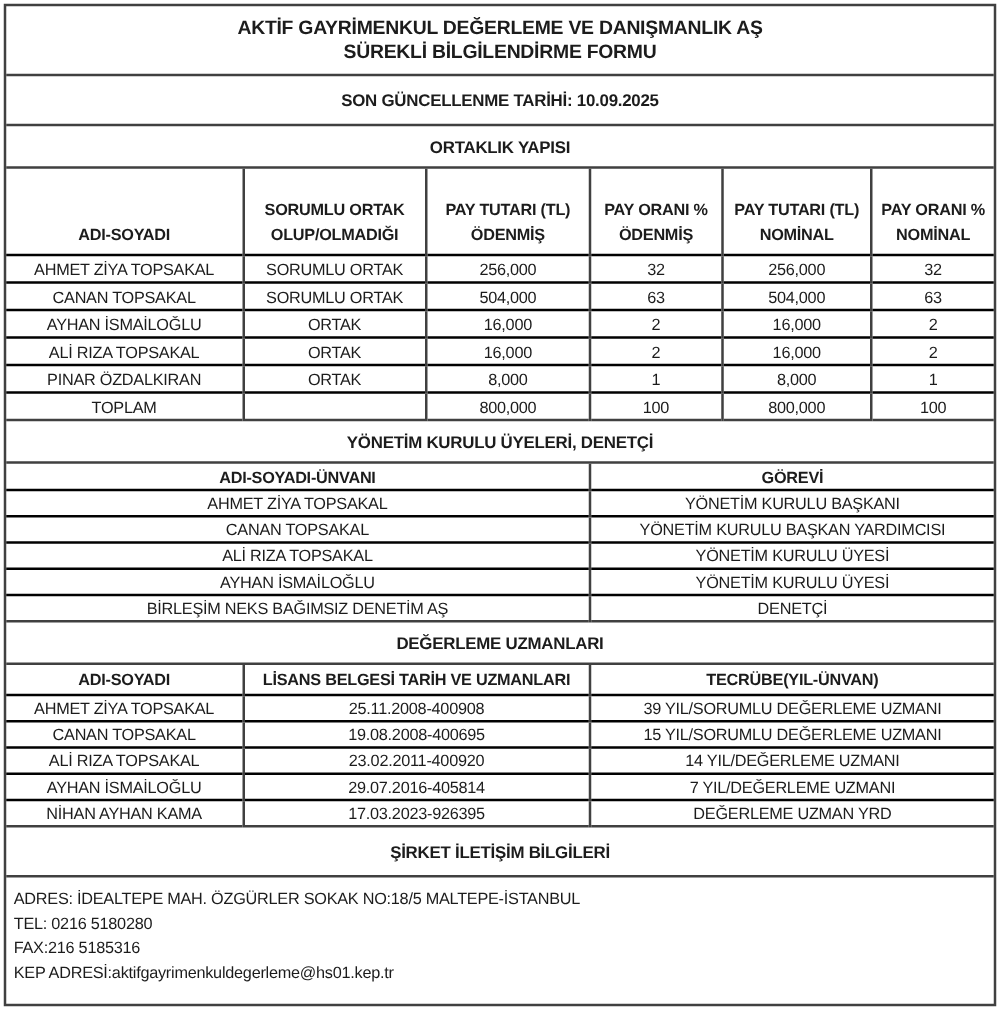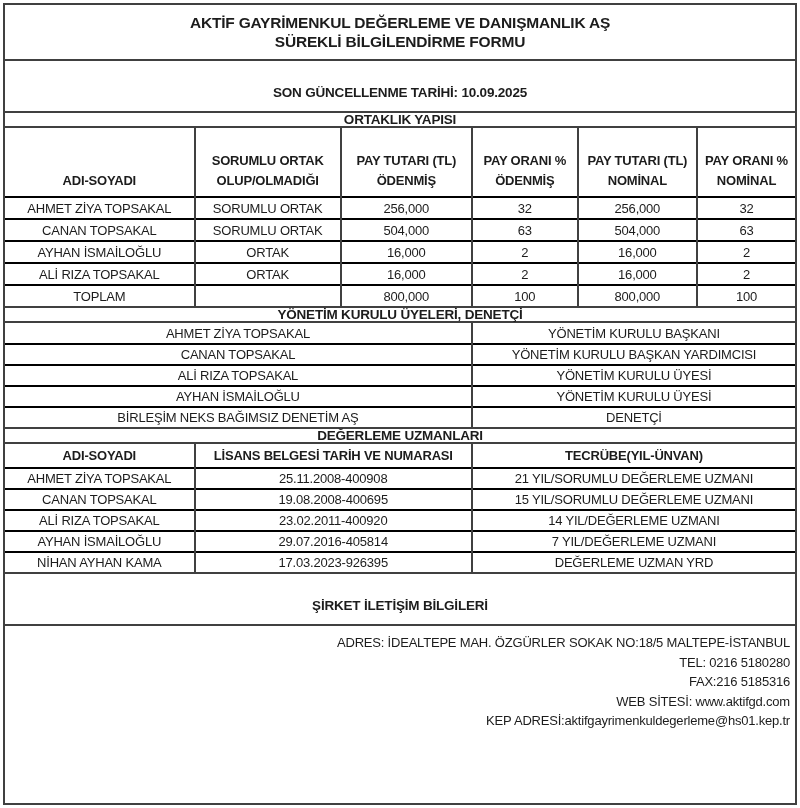--- a/index.html
+++ b/index.html
@@ -22,43 +22,43 @@
     display: flex; align-items: center; justify-content: center;
     font-weight: 700; font-size: 13.5px; letter-spacing: -0.2px;
     text-align: center;
   }
   .title-block {
     height: 56px;
     display: flex; flex-direction: column; align-items: center; justify-content: center;
     gap: 1px;
   }
   .title-line { font-weight: 700; font-size: 15.5px; letter-spacing: -0.2px; text-align: center; }
-  .info-row { height: 40px; margin-top: 12px; }
-  .section-row { height: 15px; }
+  .info-row { height: 40px; }
+  .section-row { height: 34px; }
   
   table { width: 100%; border-collapse: collapse; table-layout: fixed; border-bottom: 2px solid #404040; }
   td, th { border: 0; font-size: 13px; text-align: center; vertical-align: middle; overflow: hidden; letter-spacing: -0.2px; }
   td + td, th + th { border-left: 2px solid #404040; }
   tr + tr { border-top: 2px solid #000000; }
   th { font-weight: 700; }
   td { font-weight: 400; }
   
   .own-table th {
     height: 69px; vertical-align: bottom; padding-bottom: 5px;
     white-space: pre-line; line-height: 1.55;
   }
   .own-table td { height: 22px; }
   
   .board-table th { height: 21px; }
   .board-table td { height: 21px; }
   
   .exp-table th { height: 24px; }
   .exp-table td { height: 21px; }
   
-  .contact-block { padding: 7px 5px 0 6px; text-align: right; }
+  .contact-block { padding: 7px 18px 0 6px; }
   .contact-line { font-size: 13px; font-weight: 400; line-height: 19.5px; letter-spacing: -0.2px; }
 </style>
 </head>
 <body>
 
 <div class="doc">
 
   <div class="block title-block">
     <div class="title-line">AKTİF GAYRİMENKUL DEĞERLEME VE DANIŞMANLIK AŞ</div>
     <div class="title-line">SÜREKLİ BİLGİLENDİRME FORMU</div>
@@ -117,38 +117,50 @@
     </tr>
     <tr>
       <td>ALİ RIZA TOPSAKAL</td>
       <td>ORTAK</td>
       <td>16,000</td>
       <td>2</td>
       <td>16,000</td>
       <td>2</td>
     </tr>
     <tr>
+      <td>PINAR ÖZDALKIRAN</td>
+      <td>ORTAK</td>
+      <td>8,000</td>
+      <td>1</td>
+      <td>8,000</td>
+      <td>1</td>
+    </tr>
+    <tr>
       <td>TOPLAM</td>
       <td></td>
       <td>800,000</td>
       <td>100</td>
       <td>800,000</td>
       <td>100</td>
     </tr>
   </tbody>
     </table>
 
   <div class="block center-row section-row">YÖNETİM KURULU ÜYELERİ, DENETÇİ</div>
 
   <table class="board-table">
     <colgroup>
         <col style="width:59.1%">
         <col style="width:40.9%">
       </colgroup>
     <tbody>
+        <tr>
+      <th>ADI-SOYADI-ÜNVANI</th>
+      <th>GÖREVİ</th>
+    </tr>
     <tr>
       <td>AHMET ZİYA TOPSAKAL</td>
       <td>YÖNETİM KURULU BAŞKANI</td>
     </tr>
     <tr>
       <td>CANAN TOPSAKAL</td>
       <td>YÖNETİM KURULU BAŞKAN YARDIMCISI</td>
     </tr>
     <tr>
       <td>ALİ RIZA TOPSAKAL</td>
@@ -169,27 +181,27 @@
 
   <table class="exp-table">
     <colgroup>
         <col style="width:24.0%">
         <col style="width:35.1%">
         <col style="width:40.9%">
       </colgroup>
     <tbody>
         <tr>
       <th>ADI-SOYADI</th>
-      <th>LİSANS BELGESİ TARİH VE NUMARASI</th>
+      <th>LİSANS BELGESİ TARİH VE UZMANLARI</th>
       <th>TECRÜBE(YIL-ÜNVAN)</th>
     </tr>
     <tr>
       <td>AHMET ZİYA TOPSAKAL</td>
       <td>25.11.2008-400908</td>
-      <td>21 YIL/SORUMLU DEĞERLEME UZMANI</td>
+      <td>39 YIL/SORUMLU DEĞERLEME UZMANI</td>
     </tr>
     <tr>
       <td>CANAN TOPSAKAL</td>
       <td>19.08.2008-400695</td>
       <td>15 YIL/SORUMLU DEĞERLEME UZMANI</td>
     </tr>
     <tr>
       <td>ALİ RIZA TOPSAKAL</td>
       <td>23.02.2011-400920</td>
       <td>14 YIL/DEĞERLEME UZMANI</td>
@@ -206,17 +218,16 @@
     </tr>
   </tbody>
     </table>
 
   <div class="block center-row info-row">ŞİRKET İLETİŞİM BİLGİLERİ</div>
 
   <div class="contact-block">
     <div class="contact-line">ADRES: İDEALTEPE MAH. ÖZGÜRLER SOKAK NO:18/5 MALTEPE-İSTANBUL</div>
     <div class="contact-line">TEL: 0216 5180280</div>
     <div class="contact-line">FAX:216 5185316</div>
-    <div class="contact-line">WEB SİTESİ: www.aktifgd.com</div>
     <div class="contact-line">KEP ADRESİ:aktifgayrimenkuldegerleme@hs01.kep.tr</div>
   </div>
 
 </div>
 
 </body></html>

